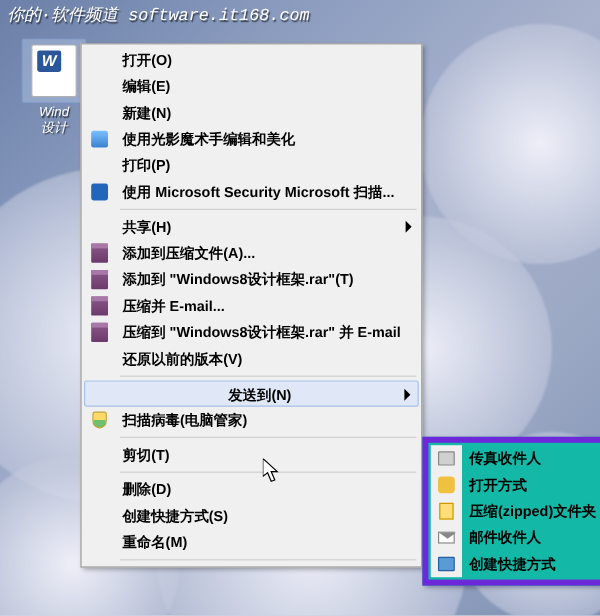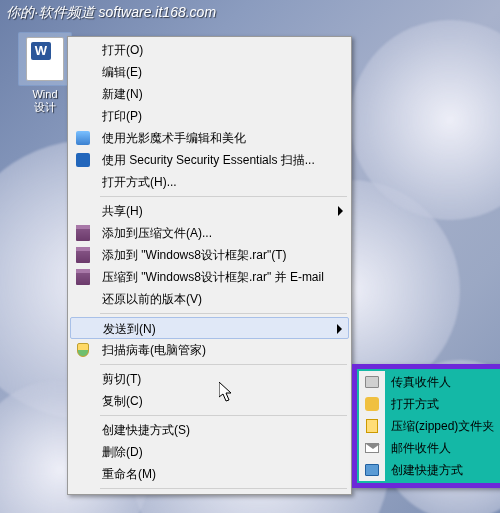--- a/index.html
+++ b/index.html
@@ -23,31 +23,32 @@
 .bf4 { width: 260px; height: 260px; left: 130px; top: 330px; }
 .bf5 { width: 180px; height: 180px; left: -30px; top: 380px; }
 .bf6 { width: 160px; height: 160px; left: 380px; top: 360px; }
 
 .watermark {
   position: absolute;
   top: 4px; left: 6px;
   color: #fff;
   font-size: 14px;
   font-style: italic;
-  font-family: Liberation Sans, sans-serif;
+  font-family: Liberation Mono, monospace;
   text-shadow: 1px 1px 1px rgba(0,0,0,0.6);
   z-index: 5;
 }
 
 .desktop-icon {
   position: absolute;
   left: 18px; top: 32px;
   width: 54px;
   text-align: center;
   z-index: 4;
+  font-style: italic;
 }
 .desktop-icon .icon-bg {
   width: 54px; height: 54px;
   background: rgba(180,200,230,0.45);
   border: 1px solid rgba(120,150,200,0.6);
   border-radius: 2px;
   display: flex; align-items: center; justify-content: center;
 }
 .desktop-icon .word-ico {
   width: 38px; height: 44px;
@@ -95,27 +96,29 @@
 }
 .cm-item {
   position: relative;
   height: 22px;
   line-height: 22px;
   padding-left: 32px;
   padding-right: 18px;
   color: #000;
   white-space: nowrap;
   cursor: default;
+  font-weight: bold;
 }
 .cm-item.highlight {
   background: #e0e8f7;
   border: 1px solid #a8c0e8;
   border-radius: 2px;
   margin: 0;
   height: 22px;
+  text-align: center;
 }
 .cm-sep {
   height: 1px;
   background: #d0d0d0;
   margin: 3px 2px 3px 30px;
 }
 .cm-icon {
   position: absolute;
   left: 4px; top: 2px;
   width: 18px; height: 18px;
@@ -189,52 +192,57 @@
     <span>Wind</span><br><span>设计</span>
   </div>
 </div>
 
 <div class="context-menu">
   <div class="gutter"></div>
 
   <div class="cm-item"><span>打开(O)</span></div>
   <div class="cm-item"><span>编辑(E)</span></div>
   <div class="cm-item"><span>新建(N)</span></div>
+  <div class="cm-item">
+    <span class="cm-icon">
+        <span class="ico-photo"></span>
+      </span>
+    <span>使用光影魔术手编辑和美化</span>
+  </div>
   <div class="cm-item"><span>打印(P)</span></div>
   <div class="cm-item">
     <span class="cm-icon">
-        <span class="ico-photo"></span>
-      </span>
-    <span>使用光影魔术手编辑和美化</span>
-  </div>
-  <div class="cm-item">
-    <span class="cm-icon">
         <span class="ico-mse"></span>
       </span>
-    <span>使用 Security Security Essentials 扫描...</span>
-  </div>
-  <div class="cm-item"><span>打开方式(H)...</span></div>
+    <span>使用 Microsoft Security Microsoft 扫描...</span>
+  </div>
 
   <div class="cm-sep"></div>
 
   <div class="cm-item">
     <span>共享(H)</span>
     <span class="cm-arrow"></span>
   </div>
   <div class="cm-item">
     <span class="cm-icon">
         <span class="ico-rar"></span>
       </span>
     <span>添加到压缩文件(A)...</span>
   </div>
   <div class="cm-item">
     <span class="cm-icon">
         <span class="ico-rar"></span>
       </span>
     <span>添加到 "Windows8设计框架.rar"(T)</span>
+  </div>
+  <div class="cm-item">
+    <span class="cm-icon">
+        <span class="ico-rar"></span>
+      </span>
+    <span>压缩并 E-mail...</span>
   </div>
   <div class="cm-item">
     <span class="cm-icon">
         <span class="ico-rar"></span>
       </span>
     <span>压缩到 "Windows8设计框架.rar" 并 E-mail</span>
   </div>
   <div class="cm-item"><span>还原以前的版本(V)</span></div>
 
   <div class="cm-sep"></div>
@@ -246,26 +254,25 @@
   <div class="cm-item">
     <span class="cm-icon">
         <span class="ico-shield"></span>
       </span>
     <span>扫描病毒(电脑管家)</span>
   </div>
 
   <div class="cm-sep"></div>
 
   <div class="cm-item"><span>剪切(T)</span></div>
-  <div class="cm-item"><span>复制(C)</span></div>
-
-  <div class="cm-sep"></div>
-
+
+  <div class="cm-sep"></div>
+
+  <div class="cm-item"><span>删除(D)</span></div>
   <div class="cm-item"><span>创建快捷方式(S)</span></div>
-  <div class="cm-item"><span>删除(D)</span></div>
   <div class="cm-item"><span>重命名(M)</span></div>
 
   <div class="cm-sep"></div>
 
 </div>
 
 <div class="submenu">
   <div class="gutter"></div>
   <div class="cm-item">
     <span class="cm-icon">

